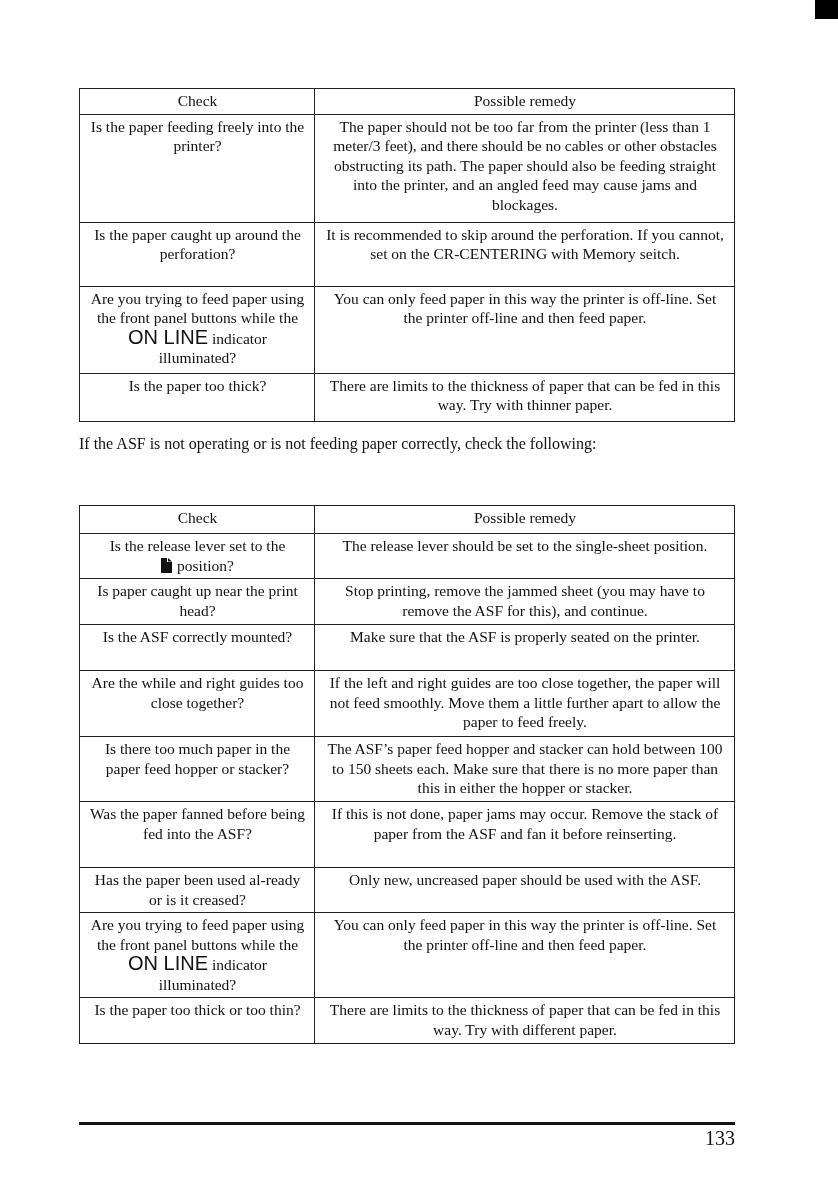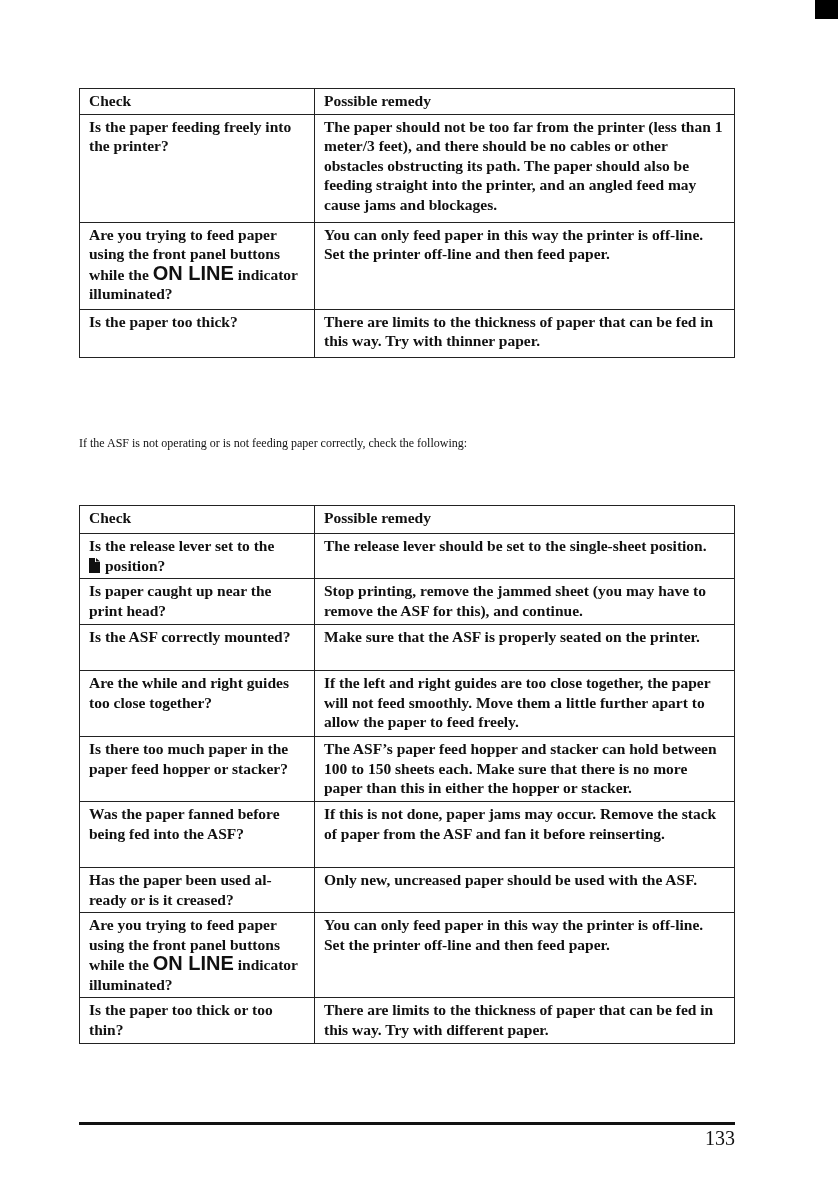--- a/index.html
+++ b/index.html
@@ -6,29 +6,29 @@
     body {
       width: 838px; height: 1190px; background: #ffffff; position: relative;
       font-family: "Liberation Serif", "DejaVu Serif", serif; color: #111; overflow: hidden;
     }
     .corner-mark { position: absolute; left: 815px; top: 0; width: 23px; height: 19px; background: #000; }
     table.tbl {
       position: absolute; left: 79px; width: 655px; border-collapse: collapse;
       font-size: 15.5px; line-height: 19.5px; table-layout: fixed;
     }
     table.tbl td, table.tbl th {
-      border: 1.3px solid #222; vertical-align: top; padding: 2px 8px 3px 9px; text-align: left; font-weight: bold;
+      border: 1.3px solid #222; vertical-align: top; padding: 2px 8px 3px 9px; text-align: center; font-weight: normal;
     }
     table.tbl col.c1 { width: 235px; }
     table.tbl col.c2 { width: 420px; }
     .rem { text-align: justify; }
     #t1 { top: 88px; }
     #t2 { top: 505px; }
     .intro {
-      position: absolute; left: 79px; top: 430px; width: 656px; font-size: 12px; line-height: 27px;
+      position: absolute; left: 79px; top: 430px; width: 656px; font-size: 16px; line-height: 27px;
       text-align: justify; text-align-last: left;
     }
     .bottom-rule { position: absolute; left: 79px; top: 1122px; width: 656px; height: 3px; background: #111; }
     .page-number { position: absolute; right: 103px; top: 1127px; font-size: 20px; }
     .lever-icon { display: inline-block; width: 11px; height: 15px; vertical-align: -2px; margin-right: 5px; }
     .small-caps { font-family: "Liberation Sans", "DejaVu Sans", sans-serif; font-size: 20px; }
   </style>
 </head>
 <body>
 
@@ -40,20 +40,24 @@
       <col class="c2">
     </colgroup>
   <tbody>
       <tr style="height:25px">
     <th>Check</th>
     <th>Possible remedy</th>
   </tr>
   <tr style="height:108px">
     <td>Is the paper feeding freely into the printer?</td>
     <td class="rem">The paper should not be too far from the printer (less than 1 meter/3 feet), and there should be no cables or other obstacles obstructing its path. The paper should also be feeding straight into the printer, and an angled feed may cause jams and blockages.</td>
+  </tr>
+  <tr style="height:64px">
+    <td>Is the paper caught up around the perforation?</td>
+    <td class="rem">It is recommended to skip around the perforation. If you cannot, set on the CR-CENTERING with Memory seitch.</td>
   </tr>
   <tr style="height:87px">
     <td><span>Are you trying to feed paper using the front panel buttons while the </span><span class="small-caps">ON LINE</span><span> indicator illuminated?</span></td>
     <td class="rem">You can only feed paper in this way the printer is off-line. Set the printer off-line and then feed paper.</td>
   </tr>
   <tr style="height:48px">
     <td>Is the paper too thick?</td>
     <td class="rem">There are limits to the thickness of paper that can be fed in this way. Try with thinner paper.</td>
   </tr>
 </tbody>

